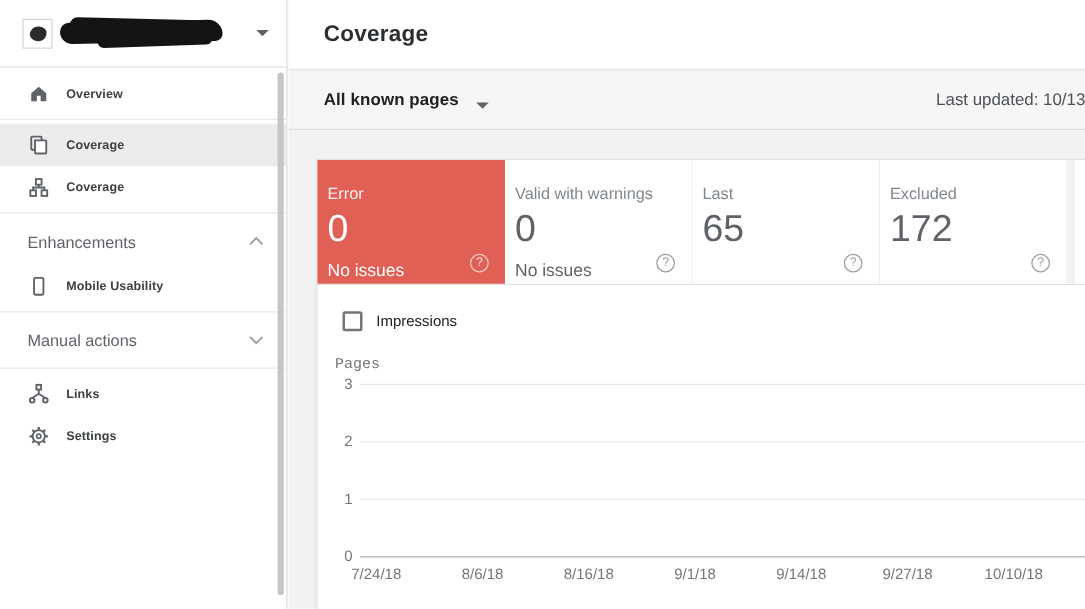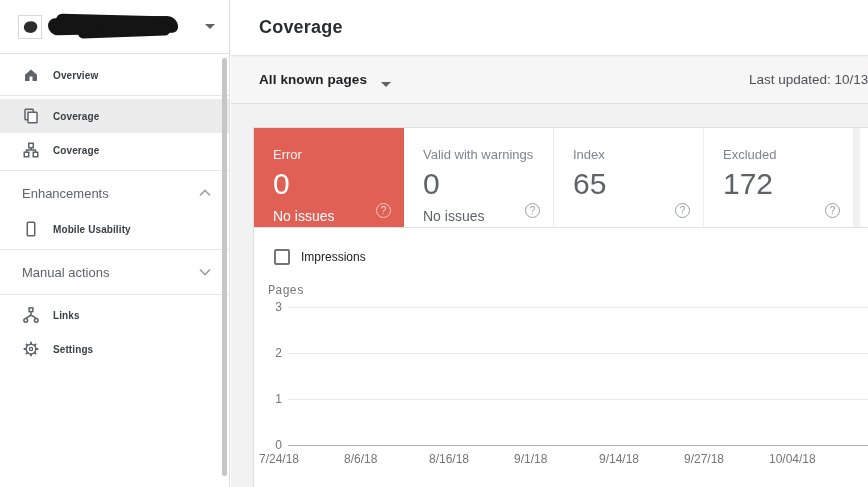--- a/index.html
+++ b/index.html
@@ -50,21 +50,21 @@
   .filter-btn .lbl { font-size:13.5px; color:#202124; font-weight:bold; letter-spacing:.1px; }
   .last-updated { font-size:13.5px; color:#4d5156; white-space:nowrap; margin-right:-4px; }
 
   .content { position:absolute; left:0; top:104px; right:0; bottom:0; background:#f2f2f2; }
   .panel { position:absolute; left:22px; top:23px; right:-20px; bottom:-20px;
            background:#fff; border:1px solid #e0e0e0; box-shadow:0 1px 2px rgba(0,0,0,.04); }
 
   
   .cards-row { display:flex; height:100px; border-bottom:1px solid #e0e0e0; }
   .card { position:relative; width:150px; flex:0 0 auto; border-right:1px solid #ededed;
-          padding:19px 0 0 19px; cursor:pointer; background:#fff; }
+          padding:19px 0 0 8px; cursor:pointer; background:#fff; }
   .card .c-label { font-size:13px; color:#80868b; }
   .card .c-value { font-size:30px; color:#5f6368; margin-top:7px; line-height:1; }
   .card .c-sub { font-size:14px; color:#5f6368; margin-top:9px; }
   .card.error { background:#e06055; border-right:none; }
   .card.error .c-label { color:rgba(255,255,255,.92); }
   .card.error .c-value { color:#fff; }
   .card.error .c-sub { color:#fff; }
   .help { position:absolute; right:13px; bottom:9px; width:15px; height:15px; border-radius:50%;
           border:1px solid #9aa0a6; color:#9aa0a6; font-size:10px; line-height:13px;
           text-align:center; cursor:pointer; }
@@ -76,21 +76,21 @@
   .imp-row { display:flex; align-items:center; margin:21px 0 0 20px; cursor:pointer; }
   .checkbox { width:16px; height:16px; border:2px solid #757575; border-radius:2px; background:#fff; }
   .imp-row .lbl { font-size:12px; color:#202124; margin-left:11px; }
 
   
   .chart { position:absolute; left:0; top:150px; right:0; height:240px; }
   .axis-title { position:absolute; left:14px; top:6px; font-size:12px; color:#757575;font-family:Liberation Mono, monospace; }
   .gridline { position:absolute; left:34px; right:0; height:1px; background:#e9e9e9; }
   .gridline.baseline { background:#aeaeae; }
   .ytick { position:absolute; left:0; width:28px; text-align:right; font-size:12px; color:#757575; }
-  .xtick { position:absolute; width:84px; text-align:left; font-size:12px; color:#757575; top:174px; }
+  .xtick { position:absolute; width:84px; text-align:center; font-size:12px; color:#757575; top:174px; }
 </style>
 </head>
 <body>
 
 <div class="app">
 
   <div class="sidebar">
 
     <div class="property-bar">
       <span class="prop-thumb">
@@ -232,21 +232,21 @@
           </div>
 
           <div class="card">
             <div class="c-label">Valid with warnings</div>
             <div class="c-value">0</div>
             <div class="c-sub">No issues</div>
             <span class="help">?</span>
           </div>
 
           <div class="card">
-            <div class="c-label">Index</div>
+            <div class="c-label">Last</div>
             <div class="c-value">65</div>
             <span class="help">?</span>
           </div>
 
           <div class="card">
             <div class="c-label">Excluded</div>
             <div class="c-value">172</div>
             <span class="help">?</span>
           </div>
 
@@ -271,19 +271,19 @@
           <div class="gridline" style="top:75px"></div>
           <div class="gridline" style="top:121px"></div>
           <div class="gridline baseline" style="top:167px"></div>
 
           <span class="xtick" style="left:5px">7/24/18</span>
           <span class="xtick" style="left:90px">8/6/18</span>
           <span class="xtick" style="left:175px">8/16/18</span>
           <span class="xtick" style="left:260px">9/1/18</span>
           <span class="xtick" style="left:345px">9/14/18</span>
           <span class="xtick" style="left:430px">9/27/18</span>
-          <span class="xtick" style="left:515px">10/04/18</span>
+          <span class="xtick" style="left:515px">10/10/18</span>
         </div>
 
       </div>
     </div>
   </div>
 </div>
 
 </body></html>

